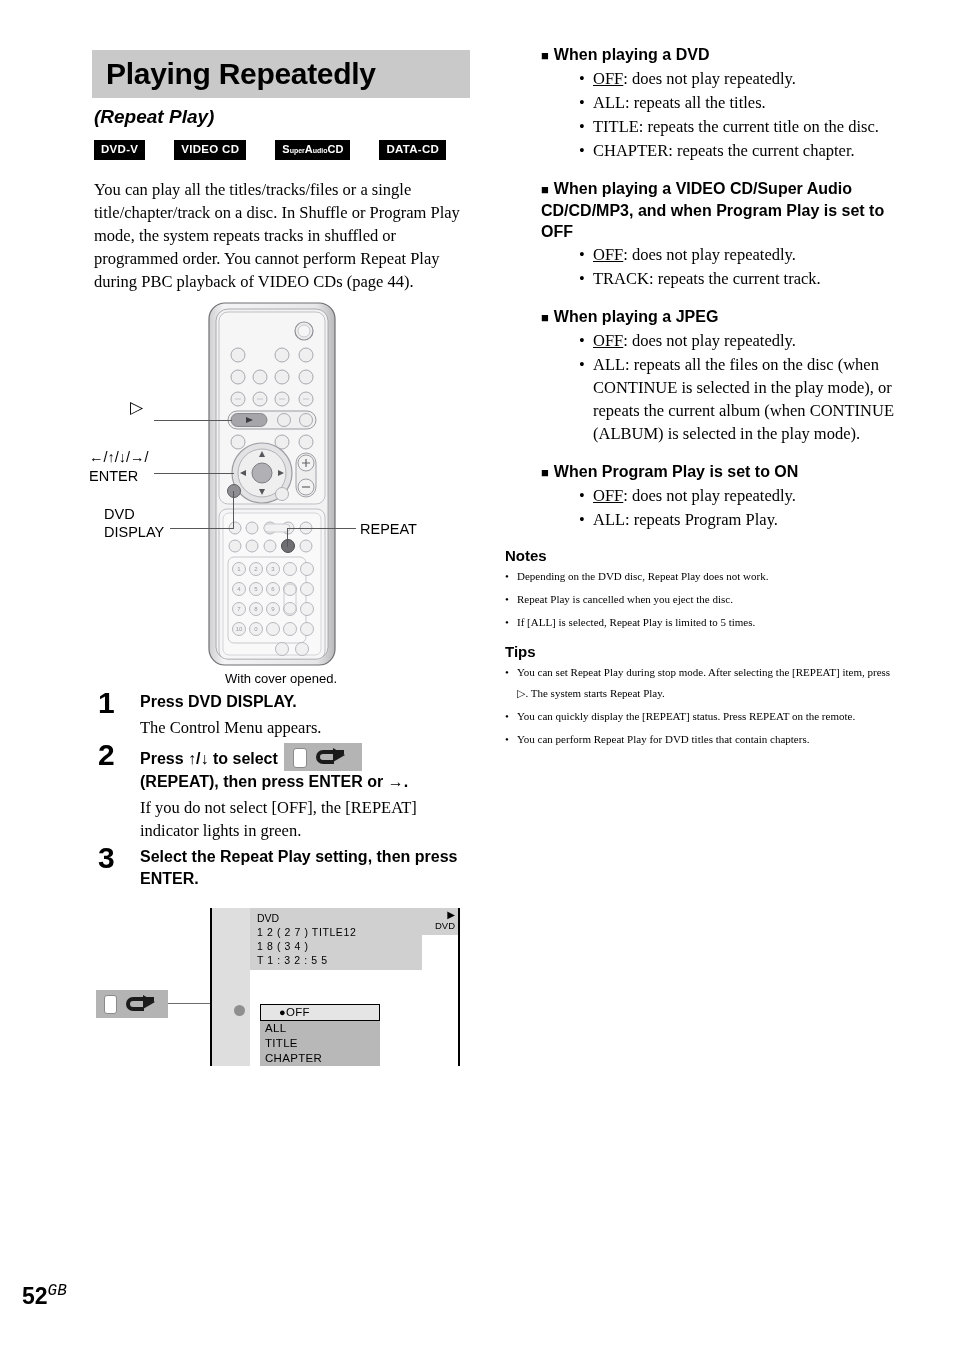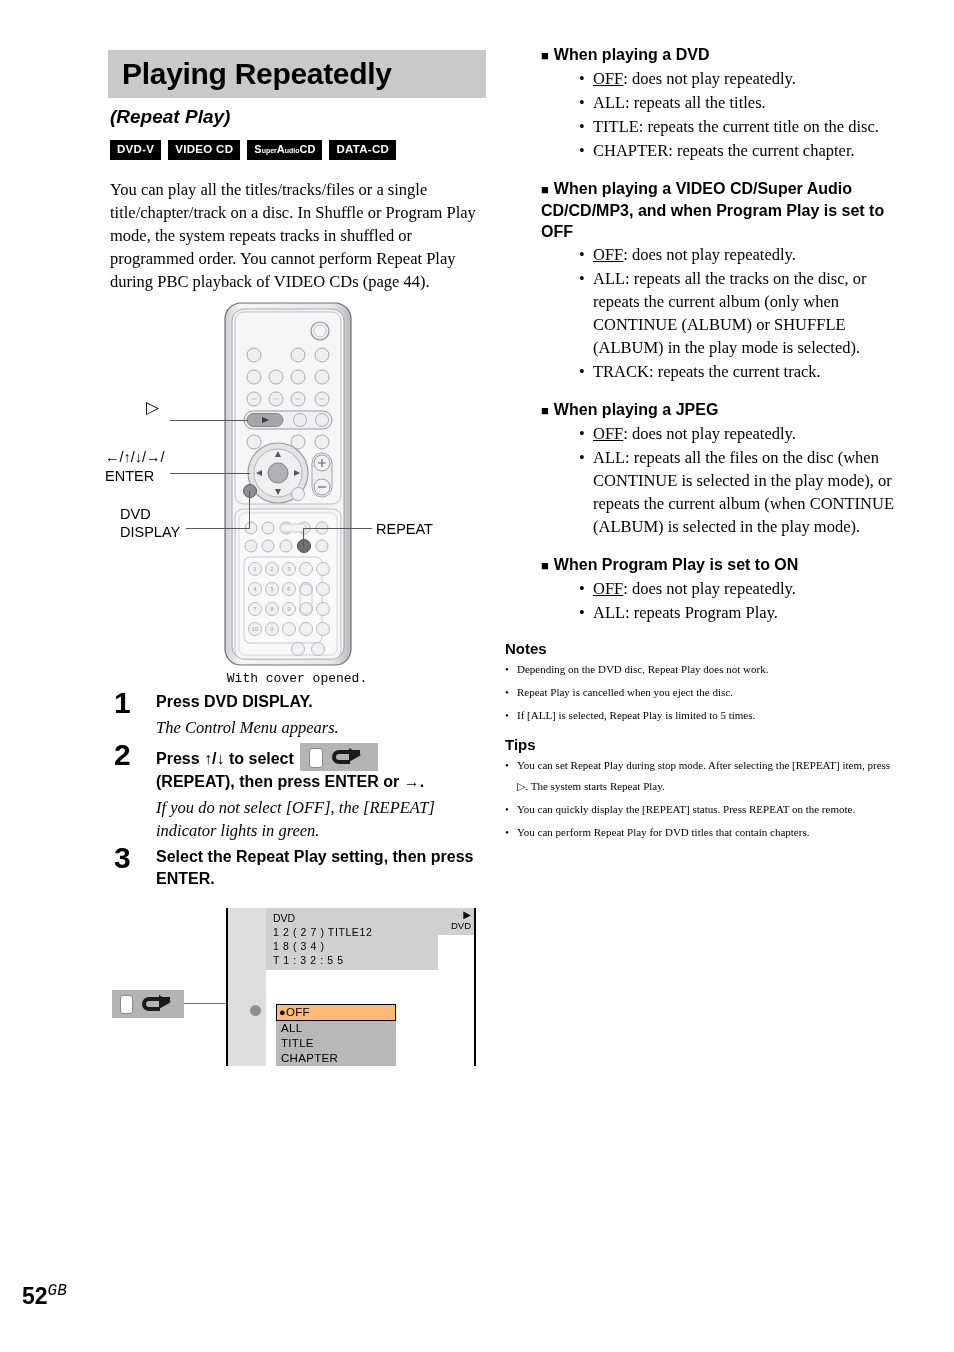--- a/index.html
+++ b/index.html
@@ -4,54 +4,54 @@
 <style>
   html,body{margin:0;padding:0;}
   body{
     width:954px;height:1352px;background:#fff;
     font-family:"Liberation Serif",serif;color:#000;
     position:relative;overflow:hidden;
   }
   .page{position:absolute;inset:0;}
 
   
-  .col-left{position:absolute;left:108px;top:50px;width:378px;}
+  .col-left{position:absolute;left:92px;top:50px;width:378px;}
   .col-right{position:absolute;left:541px;top:44px;width:360px;}
 
   
   .title-bar{
     background:#c9c9c9;height:48px;display:flex;align-items:center;
     padding-left:14px;box-sizing:border-box;margin-bottom:8px;
   }
   .title-bar h1{
     font-family:"Liberation Sans",sans-serif;font-weight:bold;
     font-size:30px;margin:0;letter-spacing:-0.3px;
   }
   .subtitle{
     font-family:"Liberation Sans",sans-serif;font-style:italic;
     font-weight:bold;font-size:19px;margin:4px 0 12px 2px;
   }
 
   
-  .badges{display:flex;gap:7px;margin:0 0 18px 2px;}
+  .badges{display:flex;gap:29px;margin:0 0 18px 2px;}
   .badge{
     background:#000;color:#fff;font-family:"Liberation Sans",sans-serif;
     font-weight:bold;font-size:11.5px;letter-spacing:0.3px;
     padding:3px 7px 3px 7px;line-height:12px;display:inline-block;
   }
   .badge.sacd{font-size:11px;letter-spacing:0;}
   .badge.sacd .sm{font-size:7px;}
 
   
   .intro{font-size:16.5px;line-height:23px;margin:0 0 6px 2px;}
 
   
   .remote-wrap{position:relative;height:390px;margin-top:8px;}
   .remote-caption{
-    font-family:Liberation Mono, monospace;font-size:13px;
+    font-family:Liberation Sans, sans-serif;font-size:13px;
     text-align:center;position:absolute;left:0;right:0;top:370px;
   }
   .lbl{
     font-family:"Liberation Sans",sans-serif;font-size:14.5px;
     position:absolute;white-space:nowrap;
   }
   .lbl.play{left:38px;top:96px;font-size:17px;}
   .lbl.arrows{left:-3px;top:148px;}
   .lbl.enter{left:-3px;top:167px;}
   .lbl.dvd{left:12px;top:205px;}
@@ -62,21 +62,21 @@
   
   .step{position:relative;margin:0 0 4px 0;padding-left:48px;min-height:32px;}
   .step-num{
     position:absolute;left:6px;top:-5px;
     font-family:"Liberation Sans",sans-serif;font-weight:bold;font-size:30px;
   }
   .step-head{
     font-family:"Liberation Sans",sans-serif;font-weight:bold;font-size:16px;
     line-height:22px;margin:0;
   }
-  .step-body{font-size:16.5px;line-height:23px;margin:3px 0 0 0;font-style:italic;}
+  .step-body{font-size:16.5px;line-height:23px;margin:3px 0 0 0;}
   .inline-icon{
     display:inline-block;vertical-align:-7px;background:#b4b4b4;
     width:78px;height:28px;position:relative;margin:0 2px;
   }
   .inline-icon .disc{
     position:absolute;left:9px;top:5px;width:12px;height:18px;
     background:#fff;border-radius:3px;border:1px solid #8a8a8a;
   }
   .inline-icon svg{position:absolute;left:30px;top:4px;}
 
@@ -98,21 +98,21 @@
     position:absolute;right:0;top:0;width:40px;height:27px;background:#d0d0d0;
     font-family:"Liberation Sans",sans-serif;font-size:9.5px;text-align:right;
     padding:1px 3px 0 0;box-sizing:border-box;line-height:11px;
   }
   .osd-disc .tri{font-size:10px;}
   .osd-menu{position:absolute;left:48px;top:96px;width:120px;}
   .osd-opt{
     font-family:"Liberation Sans",sans-serif;font-size:11.5px;line-height:15px;
     background:#b8b8b8;padding-left:5px;letter-spacing:0.3px;
   }
-  .osd-opt.sel{background:#fdba74;border:1.5px solid #000;padding-left:2px;}
+  .osd-opt.sel{background:#e5e5e5;border:1.5px solid #000;padding-left:18px;}
   .osd-opt.sel .dot{font-size:11px;}
   .osd-cursor{
     position:absolute;left:22px;top:97px;width:11px;height:11px;
     border-radius:50%;background:#8f8f8f;
   }
   .osd-callout{
     position:absolute;left:4px;top:90px;width:72px;height:28px;background:#b4b4b4;
   }
   .osd-callout .disc{
     position:absolute;left:8px;top:5px;width:11px;height:17px;background:#fff;
@@ -385,21 +385,20 @@
     <ul class="opts">
       <li><span class="ul-term">OFF</span><span>: does not play repeatedly.</span></li>
       <li><span>ALL</span><span>: repeats all the titles.</span></li>
       <li><span>TITLE</span><span>: repeats the current title on the disc.</span></li>
       <li><span>CHAPTER</span><span>: repeats the current chapter.</span></li>
     </ul>
 
     <h2 class="sec-head"><span class="sq">■</span><span>When playing a VIDEO CD/Super Audio CD/CD/MP3, and when Program Play is set to OFF</span></h2>
     <ul class="opts">
       <li><span class="ul-term">OFF</span><span>: does not play repeatedly.</span></li>
-      <li><span>ALL</span><span>: repeats all the tracks on the disc, or repeats the current album (only when CONTINUE (ALBUM) or SHUFFLE (ALBUM) in the play mode is selected).</span></li>
       <li><span>TRACK</span><span>: repeats the current track.</span></li>
     </ul>
 
     <h2 class="sec-head"><span class="sq">■</span><span>When playing a JPEG</span></h2>
     <ul class="opts">
       <li><span class="ul-term">OFF</span><span>: does not play repeatedly.</span></li>
       <li><span>ALL</span><span>: repeats all the files on the disc (when CONTINUE is selected in the play mode), or repeats the current album (when CONTINUE (ALBUM) is selected in the play mode).</span></li>
     </ul>
 
     <h2 class="sec-head"><span class="sq">■</span><span>When Program Play is set to ON</span></h2>

